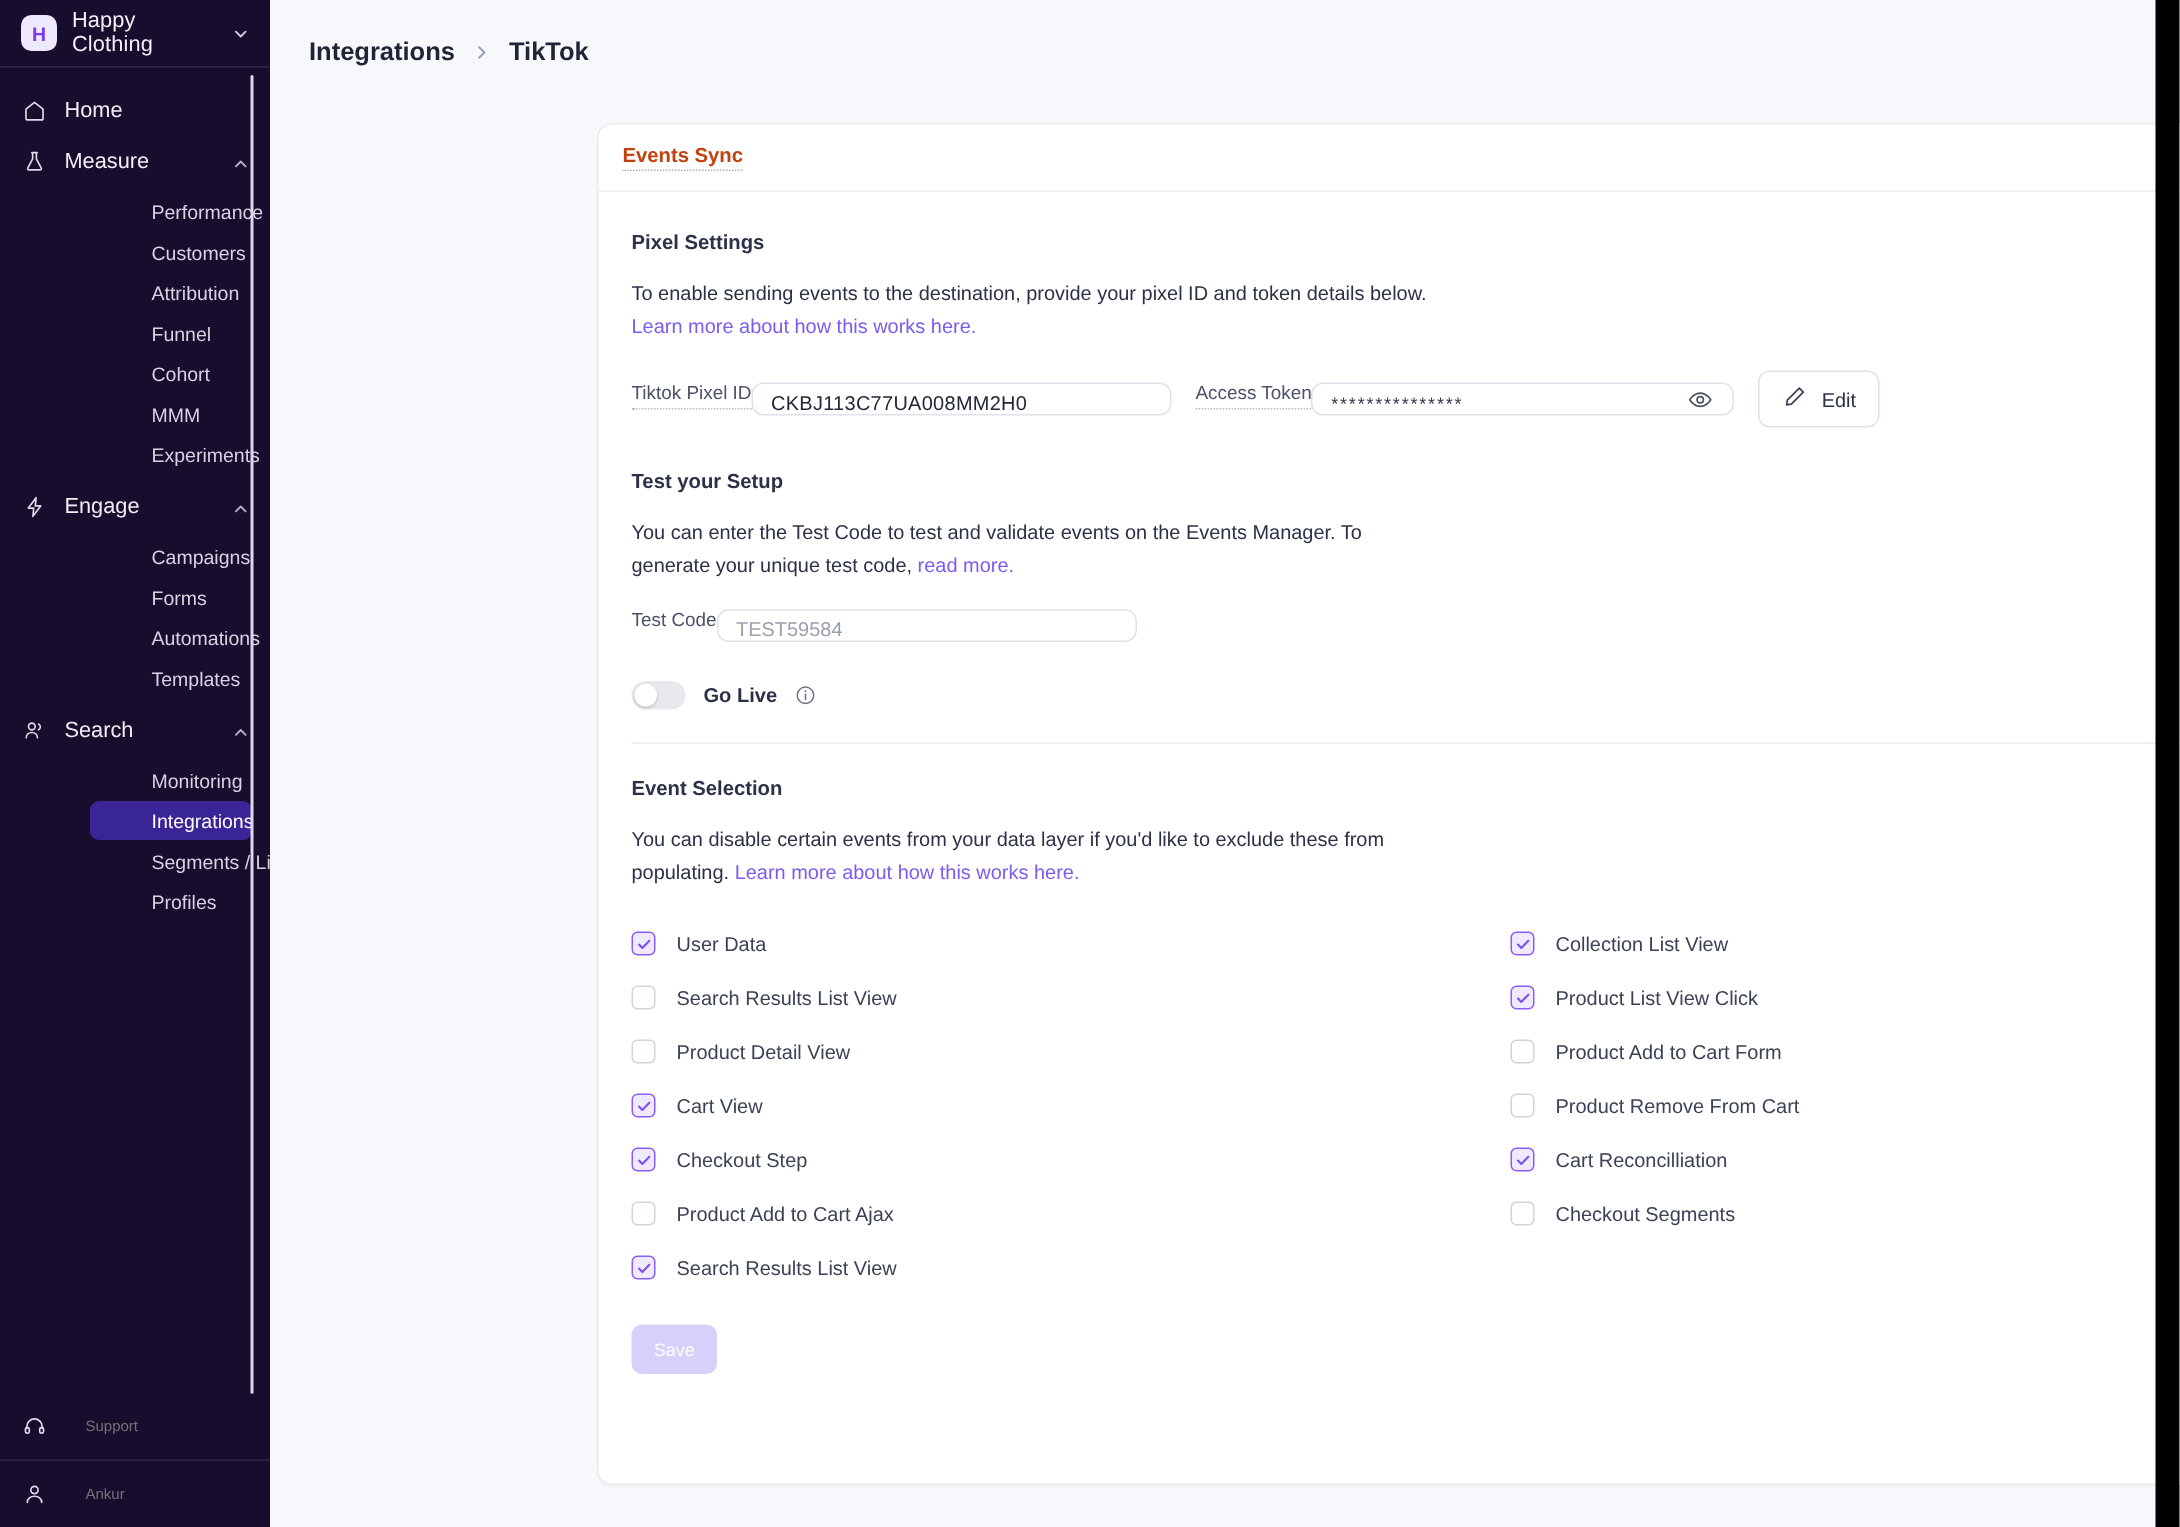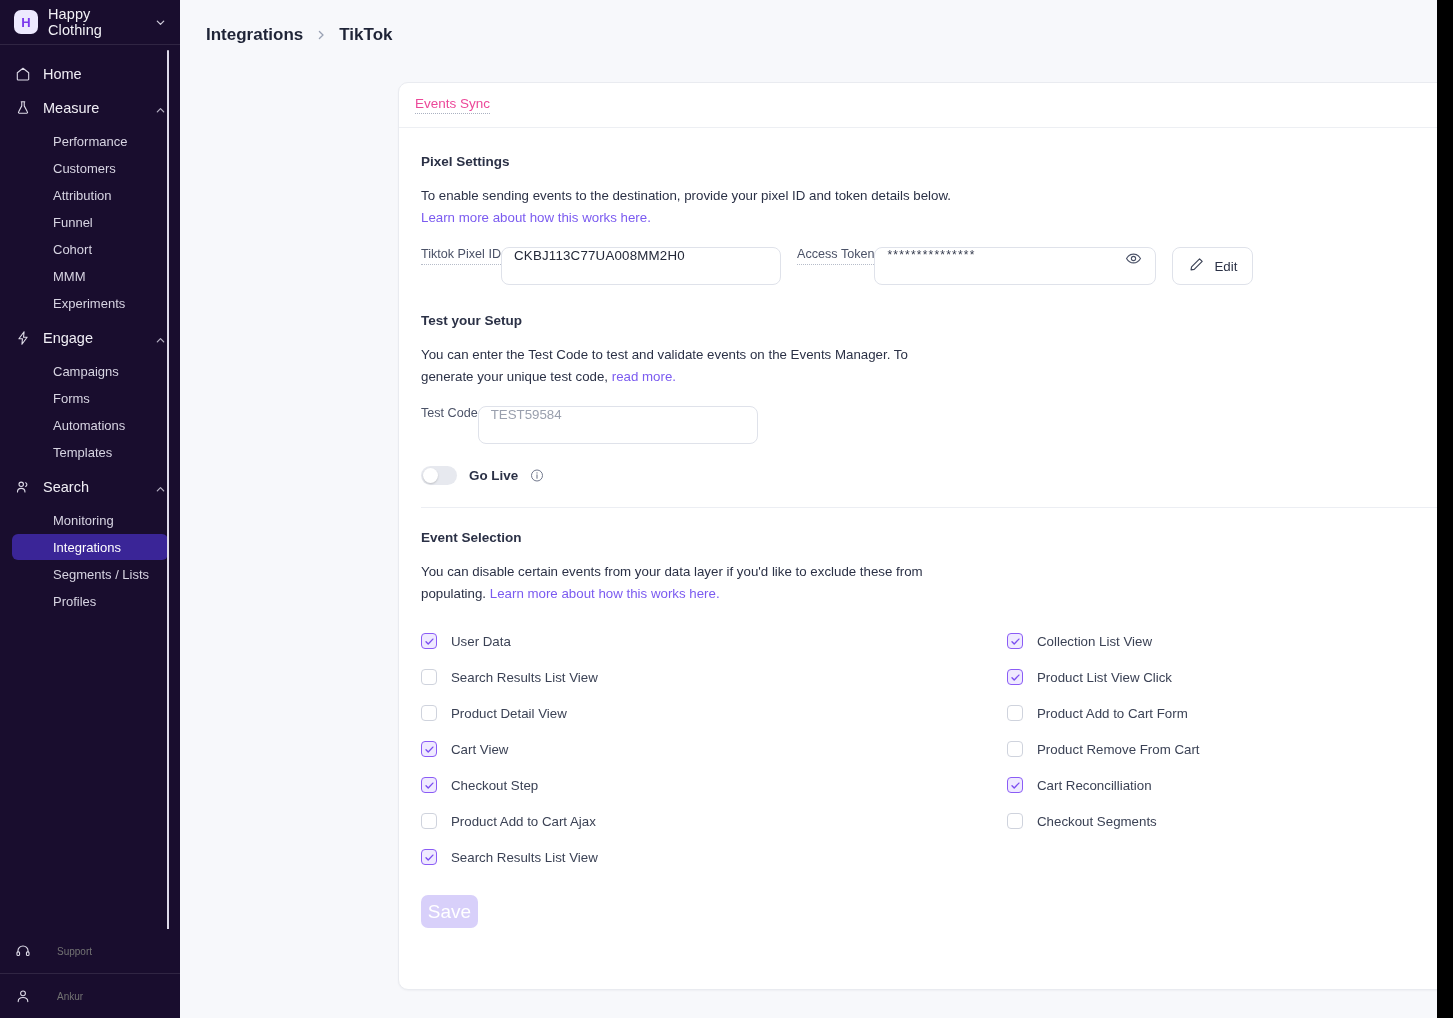--- a/index.html
+++ b/index.html
@@ -83,20 +83,21 @@
   }
   .nav-group-head .label { flex: 1 1 auto; }
   .nav-icon {
     width: 17px; height: 17px;
     flex: 0 0 17px;
     display: flex; align-items: center; justify-content: center;
   }
   .chev { width: 11px; height: 11px; flex: 0 0 11px; opacity: .85; }
   .nav-sub {
     padding: 2px 0 4px 0;
+    margin-left: 48px;
   }
   .nav-sub-item {
     height: 26px;
     display: flex;
     align-items: center;
     font-size: 13px;
     color: #d7d4e2;
     padding-left: 41px;
     margin: 1px 12px 1px 12px;
     padding-right: 8px;
@@ -165,22 +166,22 @@
   }
   .card-tabs {
     height: 45px;
     border-bottom: 1px solid #edeff3;
     display: flex;
     align-items: center;
     padding: 0 16px;
   }
   .tab {
     font-size: 13.5px;
-    font-weight: normal;
-    color: #ec4899;
+    font-weight: bold;
+    color: #c2410c;
     border-bottom: 1.5px dotted #aab1c1;
     padding-bottom: 2px;
     cursor: pointer;
   }
   .card-body { padding: 26px 22px 0 22px; }
 
   .sec-title {
     font-size: 13.5px;
     font-weight: bold;
     color: #2b3146;
@@ -198,26 +199,26 @@
   .field-row { display: flex; align-items: flex-end; gap: 16px; }
   .field { display: flex; flex-direction: row; }
   .field-label {
     font-size: 12.6px;
     color: #4b5267;
     margin-bottom: 12px;
     align-self: flex-start;
   }
   .field-label.dotted { border-bottom: 1.4px dotted #b6bcc9; padding-bottom: 3px; }
   .input {
-    height: 38px;
+    height: 22px;
     border: 1px solid #dfe2ea;
     border-radius: 8px;
     background: #fff;
     display: flex;
-    align-items: flex-start;
+    align-items: flex-end;
     padding: 0 12px;
     font-size: 13.3px;
     color: #232838;
   }
   .input.w280 { width: 280px; }
   .input.w282 { width: 282px; }
   .input .val { flex: 1 1 auto; letter-spacing: .2px; }
   .input .ph { flex: 1 1 auto; color: #9aa0ae; }
   .input .masked { flex: 1 1 auto; letter-spacing: 1.2px; color: #353b4d; font-size: 12px; }
   .eye-btn { width: 20px; height: 20px; display: flex; align-items: center; justify-content: center; cursor: pointer; }
@@ -290,21 +291,21 @@
     background: #efeaff;
   }
   .check-label { font-size: 13.3px; color: #3b4255; }
 
   .save-btn {
     margin-top: 20px;
     width: 57px; height: 33px;
     border-radius: 7px;
     background: #d8d0fa;
     color: #ffffff;
-    font-size: 19px;
+    font-size: 12px;
     display: flex; align-items: center; justify-content: center;
     cursor: default;
   }
 </style>
 </head>
 <body>
 
 <div class="app">
 
   <aside class="sidebar">

